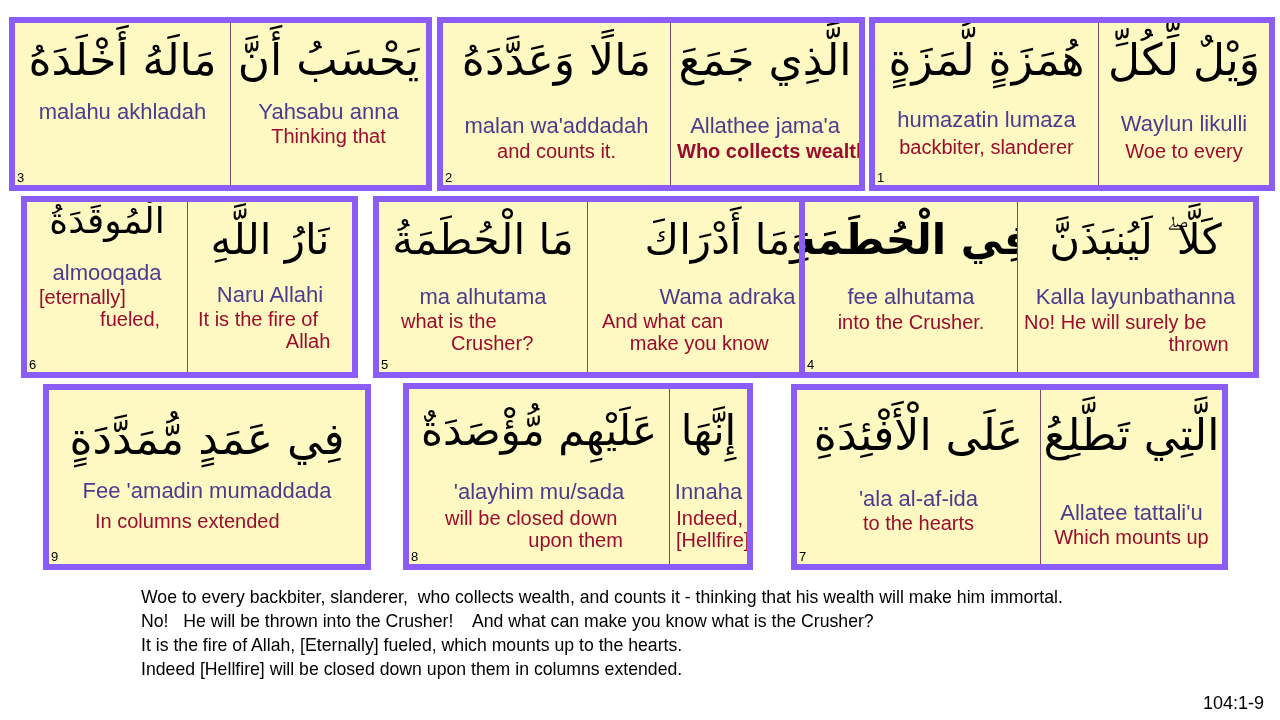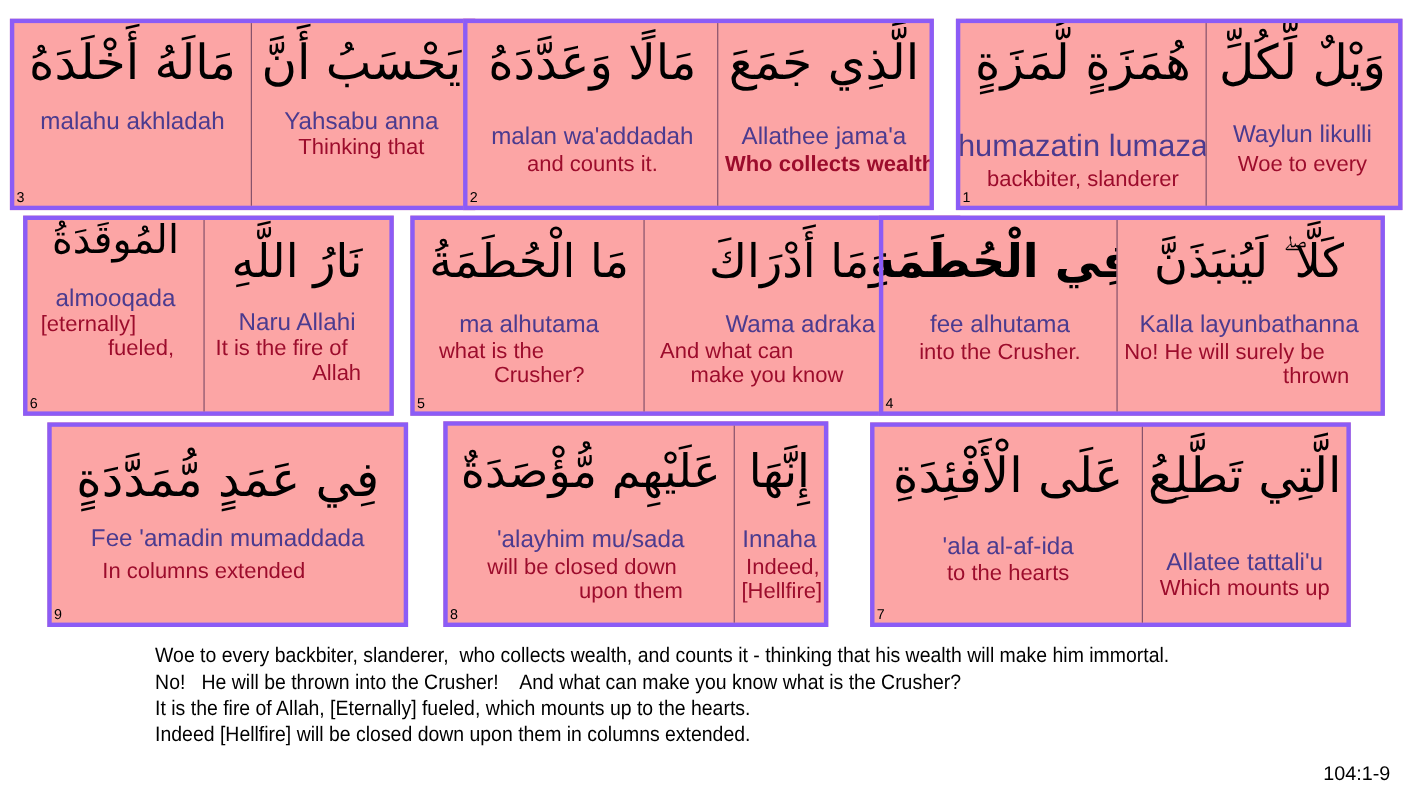--- a/index.html
+++ b/index.html
@@ -10,22 +10,22 @@
     body {
       width: 1280px;
       height: 720px;
       position: relative;
       overflow: hidden;
       font-family: "Liberation Sans", sans-serif;
     }
     .verse-box {
       position: absolute;
       box-sizing: border-box;
-      border: 4px solid #8b5cf6;
-      background: #fca5a5;
+      border: 6px solid #8b5cf6;
+      background: #fef9c3;
       display: flex;
       flex-direction: row;
     }
     .cell {
       position: relative;
       box-sizing: border-box;
       height: 100%;
       display: flex;
       flex-direction: column;
       align-items: center;
@@ -92,38 +92,38 @@
     <div class="translit" style="font-size:22px; margin-top:18px;">malahu akhladah</div>
     <span class="verse-num">3</span>
   </div>
   <div class="cell" style="flex:1;">
     <div class="arabic" style="font-size:44px; margin-top:14px;">يَحْسَبُ أَنَّ</div>
     <div class="translit" style="font-size:22px; margin-top:18px;">Yahsabu anna</div>
     <div class="gloss" style="font-size:20px; margin-top:2px; text-align:center;">Thinking that</div>
   </div>
 </div>
 
-<div class="verse-box" style="left:421px; top:17px; width:428px; height:174px;">
+<div class="verse-box" style="left:437px; top:17px; width:428px; height:174px;">
   <div class="cell" style="width:227px;">
     <div class="arabic" style="font-size:44px; margin-top:14px;">مَالًا وَعَدَّدَهُ</div>
     <div class="translit" style="font-size:22px; margin-top:32px;">malan wa'addadah</div>
     <div class="gloss" style="font-size:20px; margin-top:3px; text-align:center;">and counts it.</div>
     <span class="verse-num">2</span>
   </div>
   <div class="cell" style="flex:1;">
     <div class="arabic" style="font-size:44px; margin-top:14px;">الَّذِي جَمَعَ</div>
     <div class="translit" style="font-size:22px; margin-top:32px;">Allathee jama'a</div>
     <div class="gloss" style="font-size:20px; margin-top:3px; text-align:center;font-weight:bold;">Who collects wealth</div>
   </div>
 </div>
 
 <div class="verse-box" style="left:869px; top:17px; width:406px; height:174px;">
   <div class="cell" style="width:223px;">
     <div class="arabic" style="font-size:44px; margin-top:14px;">هُمَزَةٍ لُّمَزَةٍ</div>
-    <div class="translit" style="font-size:28px; margin-top:38px;">humazatin lumaza</div>
+    <div class="translit" style="font-size:22px; margin-top:26px;">humazatin lumaza</div>
     <div class="gloss" style="font-size:20px; margin-top:5px; text-align:center;">backbiter, slanderer</div>
     <span class="verse-num">1</span>
   </div>
   <div class="cell" style="flex:1;">
     <div class="arabic" style="font-size:44px; margin-top:14px;">وَيْلٌ لِّكُلِّ</div>
     <div class="translit" style="font-size:22px; margin-top:30px;">Waylun likulli</div>
     <div class="gloss" style="font-size:20px; margin-top:5px; text-align:center;">Woe to every</div>
   </div>
 </div>
 

